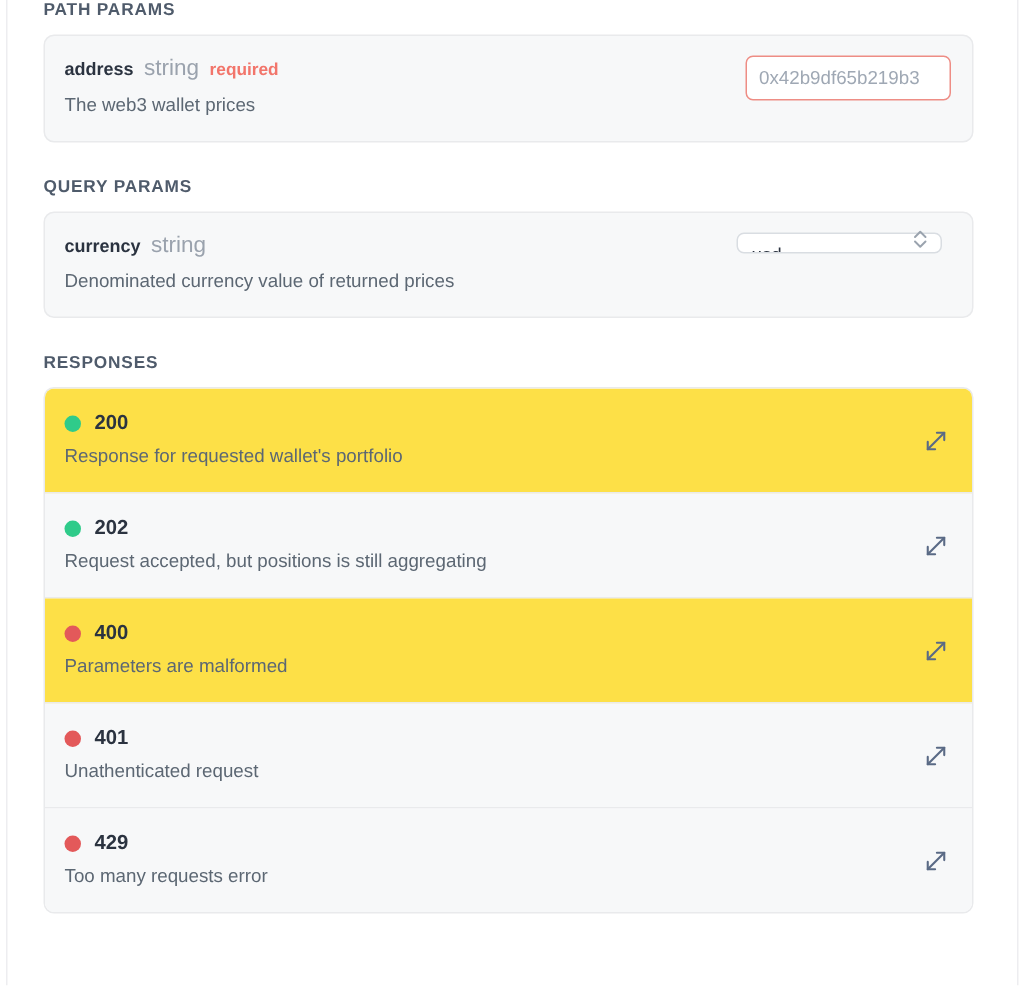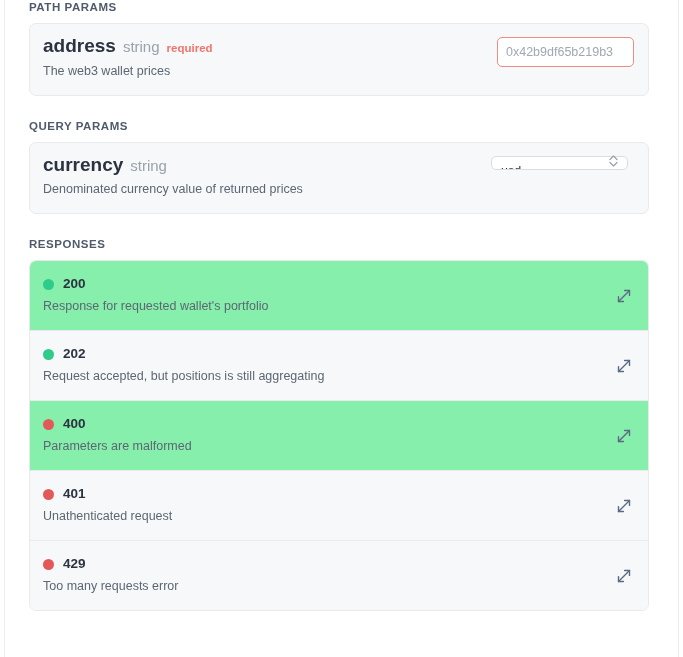--- a/index.html
+++ b/index.html
@@ -68,21 +68,21 @@
     min-height: 63px;
   }
 
   .param-name-row {
     display: flex;
     align-items: baseline;
     gap: 7px;
     line-height: 16px;
   }
   .param-name {
-    font-size: 19px;
+    font-size: 12px;
     font-weight: 700;
     color: #2b3340;
   }
   .param-type {
     font-size: 15px;
     color: #9aa2ad;
     font-weight: 400;
   }
   .param-required {
     font-size: 11.5px;
@@ -152,21 +152,21 @@
   .responses {
     border: 1px solid #e9eaec;
     border-radius: 7px;
     overflow: hidden;
     background: #ffffff;
   }
   .response-row {
     position: relative;
     padding: 15px 46px 16px 13px;
     border-bottom: 1px solid #e9eaec;
-    background: #86efac;
+    background: #fde047;
     min-height: 62px;
   }
   .response-row.alt { background: #f7f8f9; }
   .response-row:last-child { border-bottom: none; }
 
   .status-line {
     display: flex;
     align-items: center;
     gap: 9px;
     line-height: 16px;

